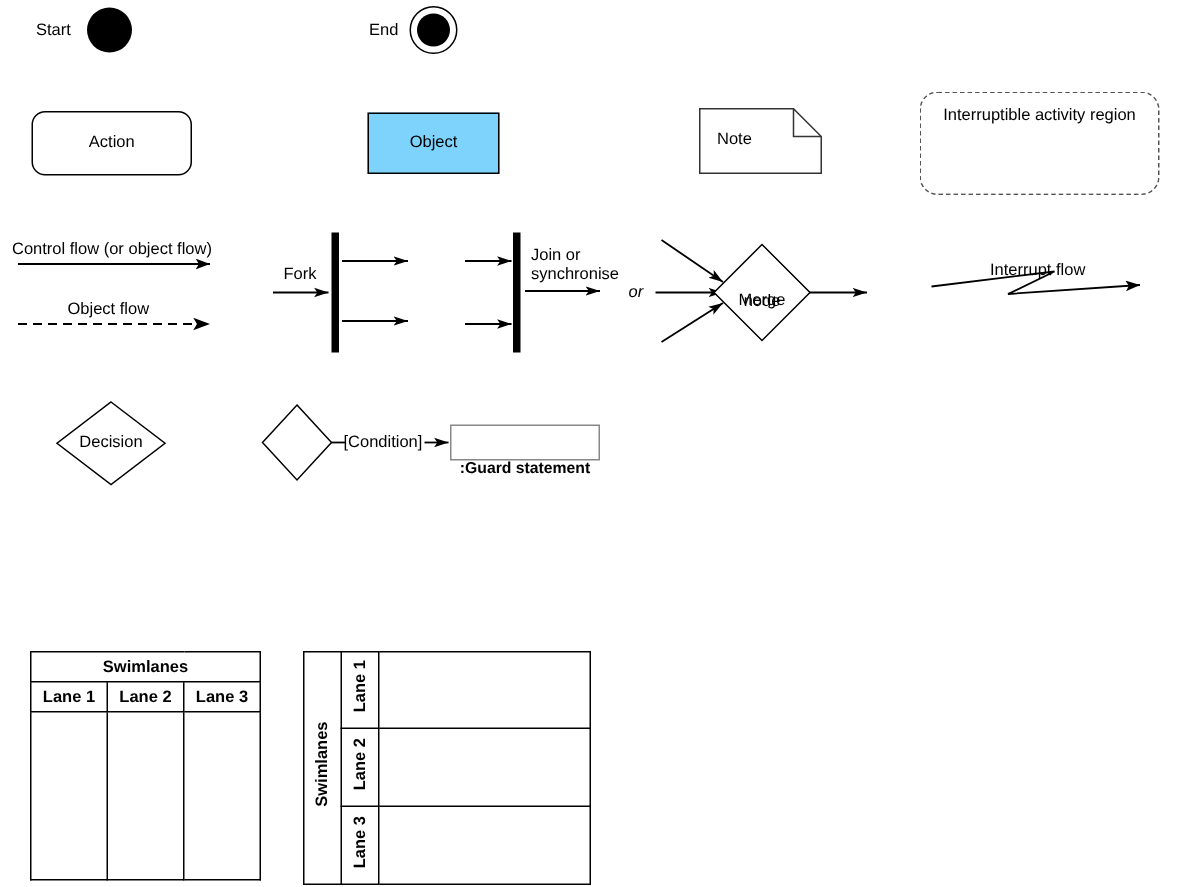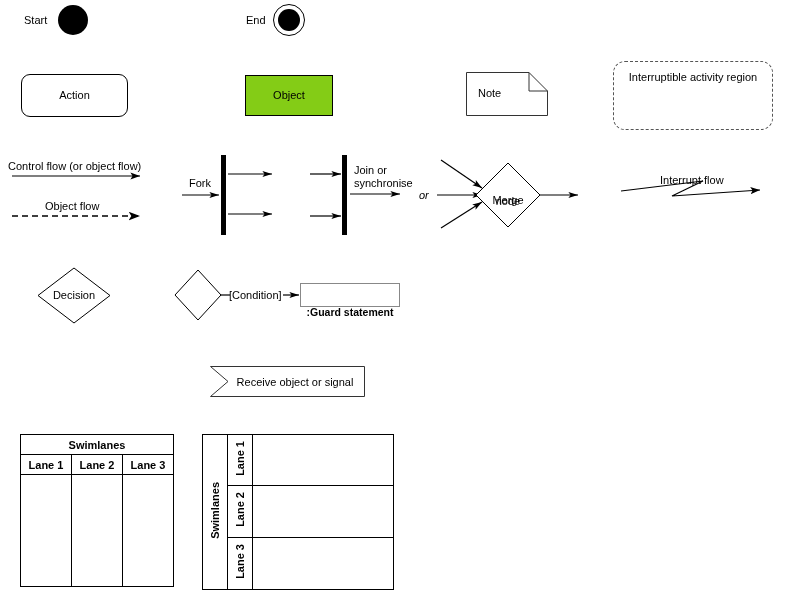--- a/index.html
+++ b/index.html
@@ -59,21 +59,21 @@
     border-radius: 9px;
     box-sizing: border-box;
     display: flex; align-items: center; justify-content: center;
     background: #fff;
   }
   .box-object {
     width: 88px; height: 41px;
     border: 1px solid #000000;
     box-sizing: border-box;
     display: flex; align-items: center; justify-content: center;
-    background: #84cc16;
+    background: #7dd3fc;
   }
 
   
   .note-wrap { width: 82px; height: 44px; }
   .note-wrap svg { display: block; }
 
   
   .region-dashed {
     width: 160px; height: 69px;
     border: 1px dashed #555555;
@@ -258,26 +258,20 @@
     </svg>
   </div>
 
   <div class="abs lbl" style="left:229px; top:289px;">[Condition]</div>
 
   <div class="abs box-guard" style="left:300px; top:283px;">
     <span class="lbl">:Guard statement</span>
   </div>
 
 
-  <div class="abs signal-wrap" style="left:210px; top:366px;">
-    <svg width="155" height="31" viewBox="0 0 155 31" xmlns="http://www.w3.org/2000/svg">
-      <path d="M0.5,0.5 L154.5,0.5 L154.5,30.5 L0.5,30.5 L18,15.5 Z" fill="#ffffff" stroke="#333333" stroke-width="1"></path>
-    </svg>
-    <div class="signal-text lbl" style="left:20px; width:130px;">Receive object or signal</div>
-  </div>
 
   <div class="abs" style="left:20px; top:434px;">
     <table class="swim">
       <tbody>
           <tr>
         <th colspan="3">Swimlanes</th>
       </tr>
       <tr>
         <th style="width:50px;">Lane 1</th>
         <th style="width:50px;">Lane 2</th>

